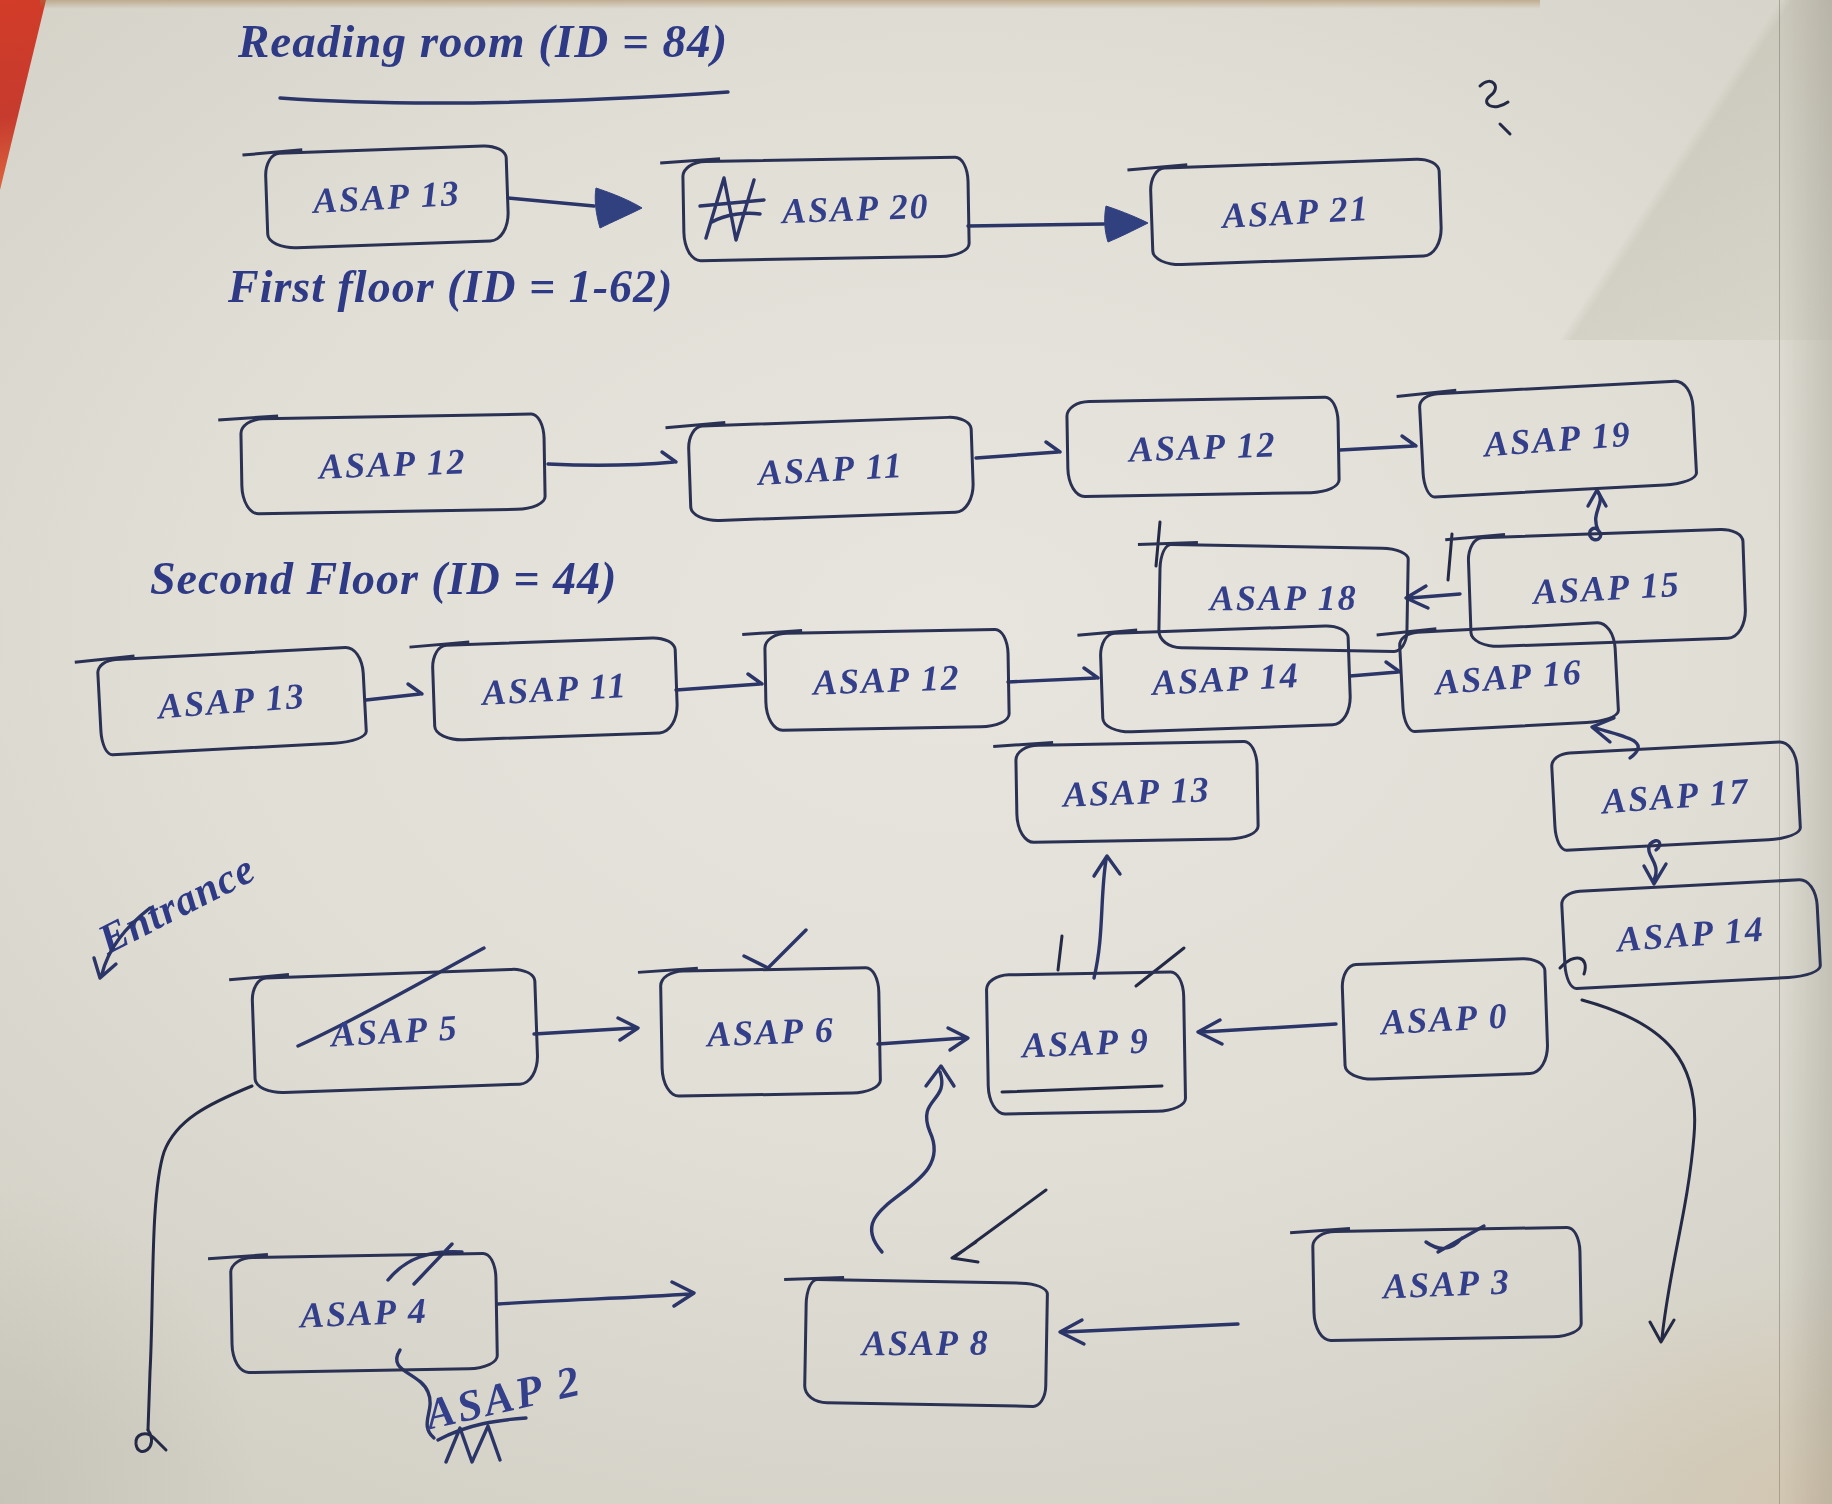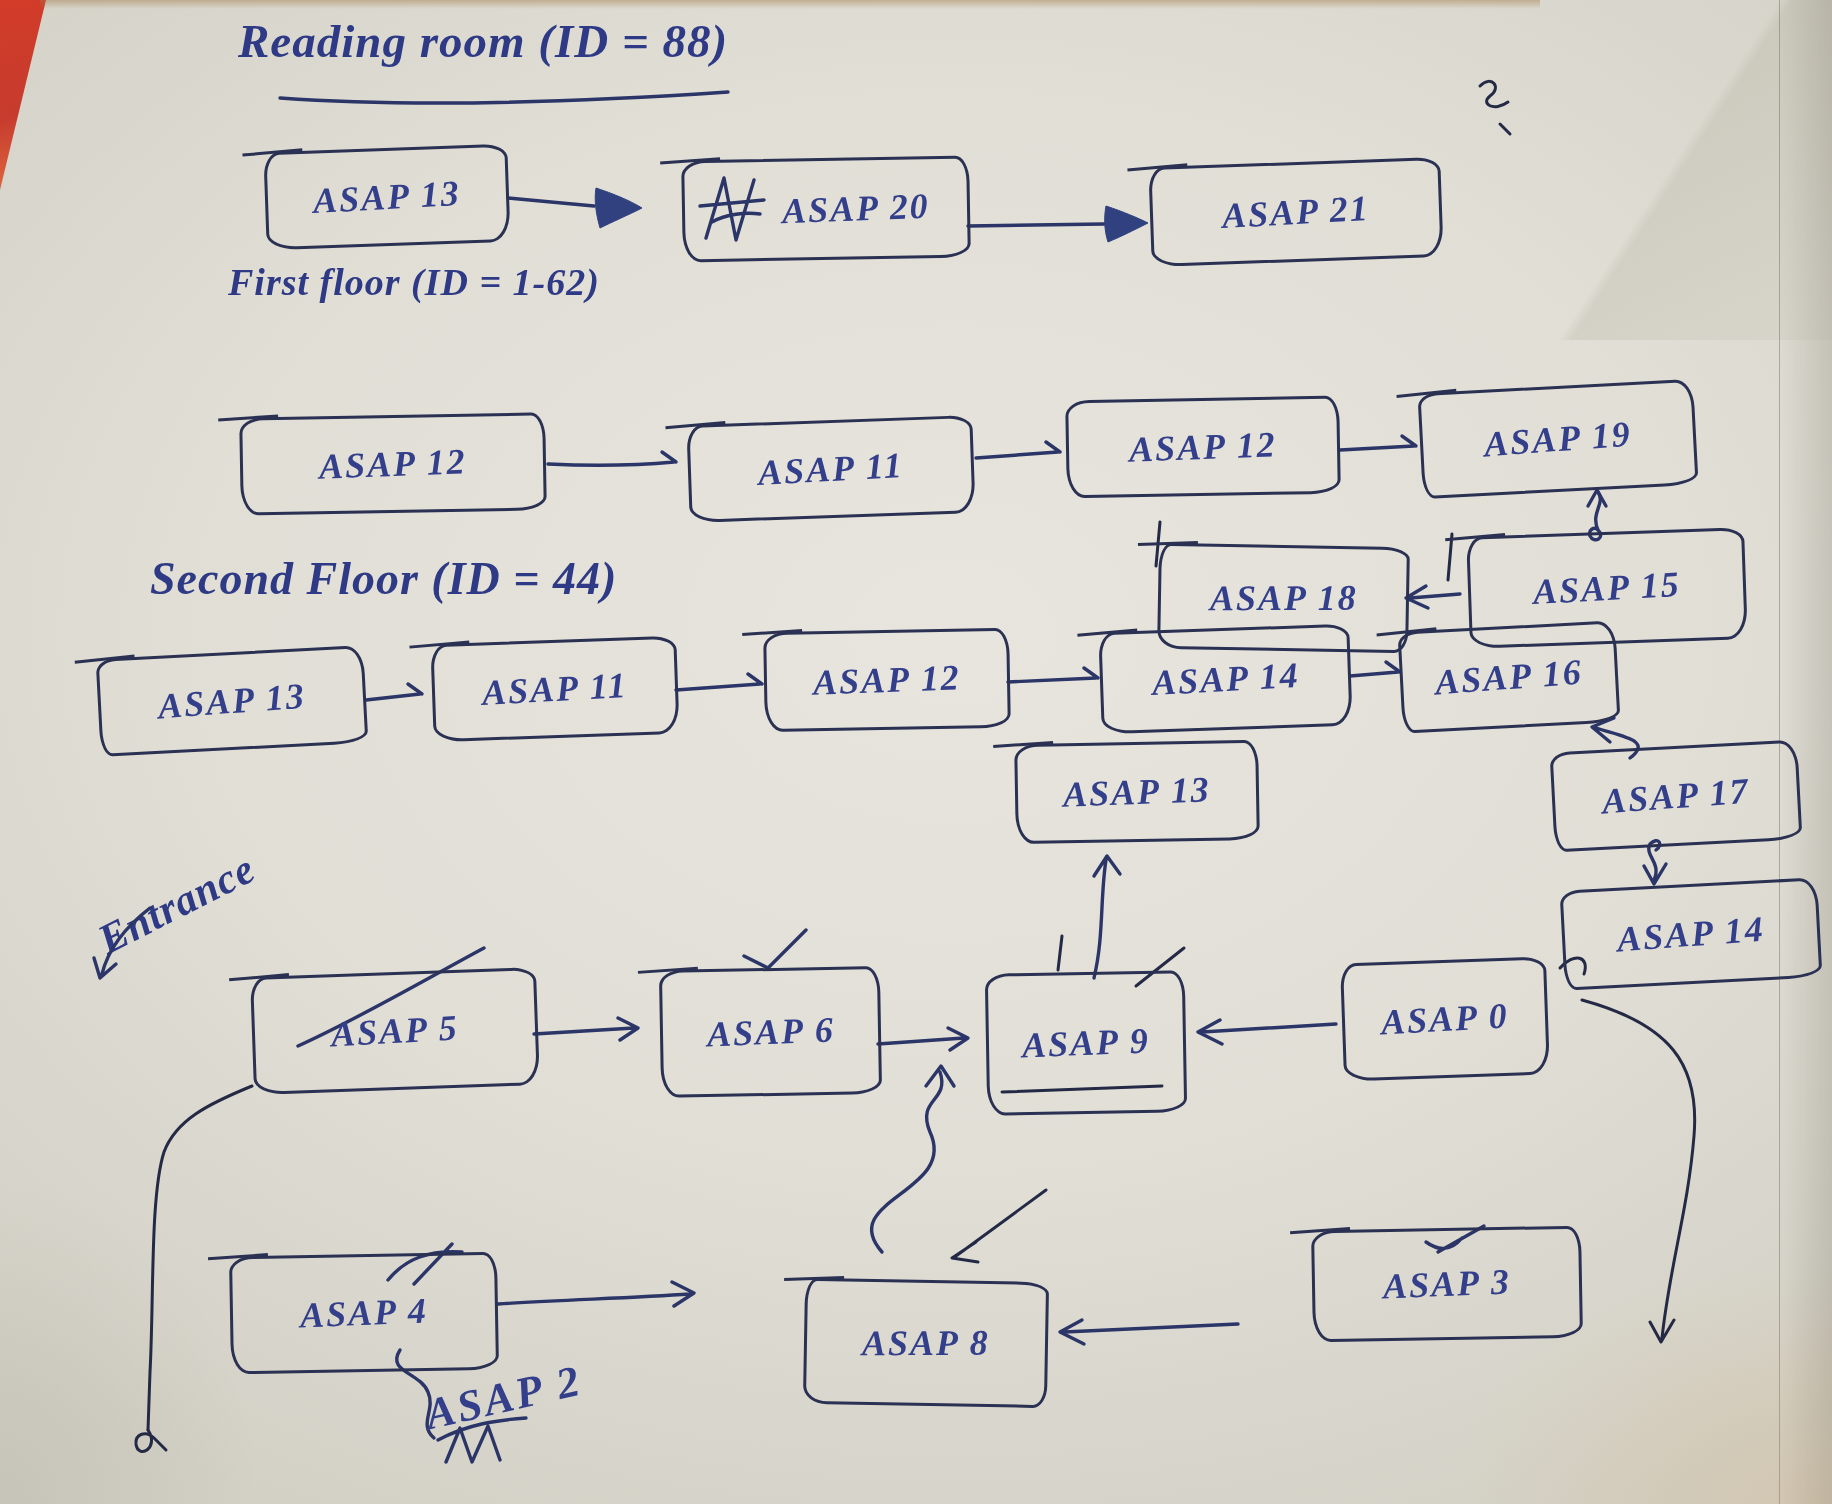--- a/index.html
+++ b/index.html
@@ -34,42 +34,42 @@
   .box.r2{transform:rotate(-1deg);border-radius:24px 14px 30px 18px / 16px 26px 14px 30px;}
   .box.r3{transform:rotate(1deg);border-radius:12px 28px 14px 24px / 26px 12px 22px 18px;}
   .box.r4{transform:rotate(-3deg);border-radius:20px 18px 34px 12px / 14px 28px 12px 26px;}
   .tl::before{content:"";position:absolute;top:-4px;left:-24px;width:60px;height:3px;
     background:#2a3153;transform:rotate(-3deg);}
   .box span{display:inline-block;transform:rotate(-1.2deg);white-space:nowrap;}
 
   .hlabel{position:absolute;color:#2e3a85;font-style:italic;font-weight:600;
     letter-spacing:1px;white-space:nowrap;}
   #lbl-reading{left:238px;top:14px;font-size:47px;}
-  #lbl-first{left:228px;top:260px;font-size:38px;text-align:right;}
+  #lbl-first{left:228px;top:260px;font-size:46px;text-align:right;}
   #lbl-second{left:150px;top:552px;font-size:46px;}
   #lbl-entrance{left:92px;top:880px;font-size:42px;transform:rotate(-27deg);}
   #txt-asap2{position:absolute;left:424px;top:1372px;font-size:44px;color:#333f8a;
     font-style:italic;font-weight:600;letter-spacing:3px;transform:rotate(-13deg);}
 
   svg.wires{position:absolute;left:0;top:0;}
   .ink{stroke:#2b3568;stroke-width:3.4;fill:none;stroke-linecap:round;stroke-linejoin:round;}
   .ink2{stroke:#242a45;stroke-width:3;fill:none;stroke-linecap:round;stroke-linejoin:round;}
   .inkfill{fill:#31407f;stroke:#31407f;stroke-width:1;}
 </style>
 </head>
 <body>
 
 <div class="red-corner"></div>
 <div class="top-edge"></div>
 <div class="tr-fold"></div>
 <div class="right-fold"></div>
 <div class="br-warm"></div>
 <div class="bl-shade"></div>
 
-<div class="hlabel" id="lbl-reading">Reading room (ID = 88)</div>
+<div class="hlabel" id="lbl-reading">Reading room (ID = 84)</div>
 <div class="hlabel" id="lbl-first">First floor (ID = 1-62)</div>
 <div class="hlabel" id="lbl-second">Second Floor (ID = 44)</div>
 <div class="hlabel" id="lbl-entrance">Entrance</div>
 
 <svg class="wires" width="1832" height="1504" viewBox="0 0 1832 1504">
 
   <path class="ink" d="M 280 98 C 420 108 580 102 728 92" stroke-width="4"></path>
   <path class="ink2" d="M 1480 86 C 1492 74 1502 88 1490 96 C 1480 104 1494 112 1508 102 M 1500 124 l 10 10"></path>
 
   <g>

